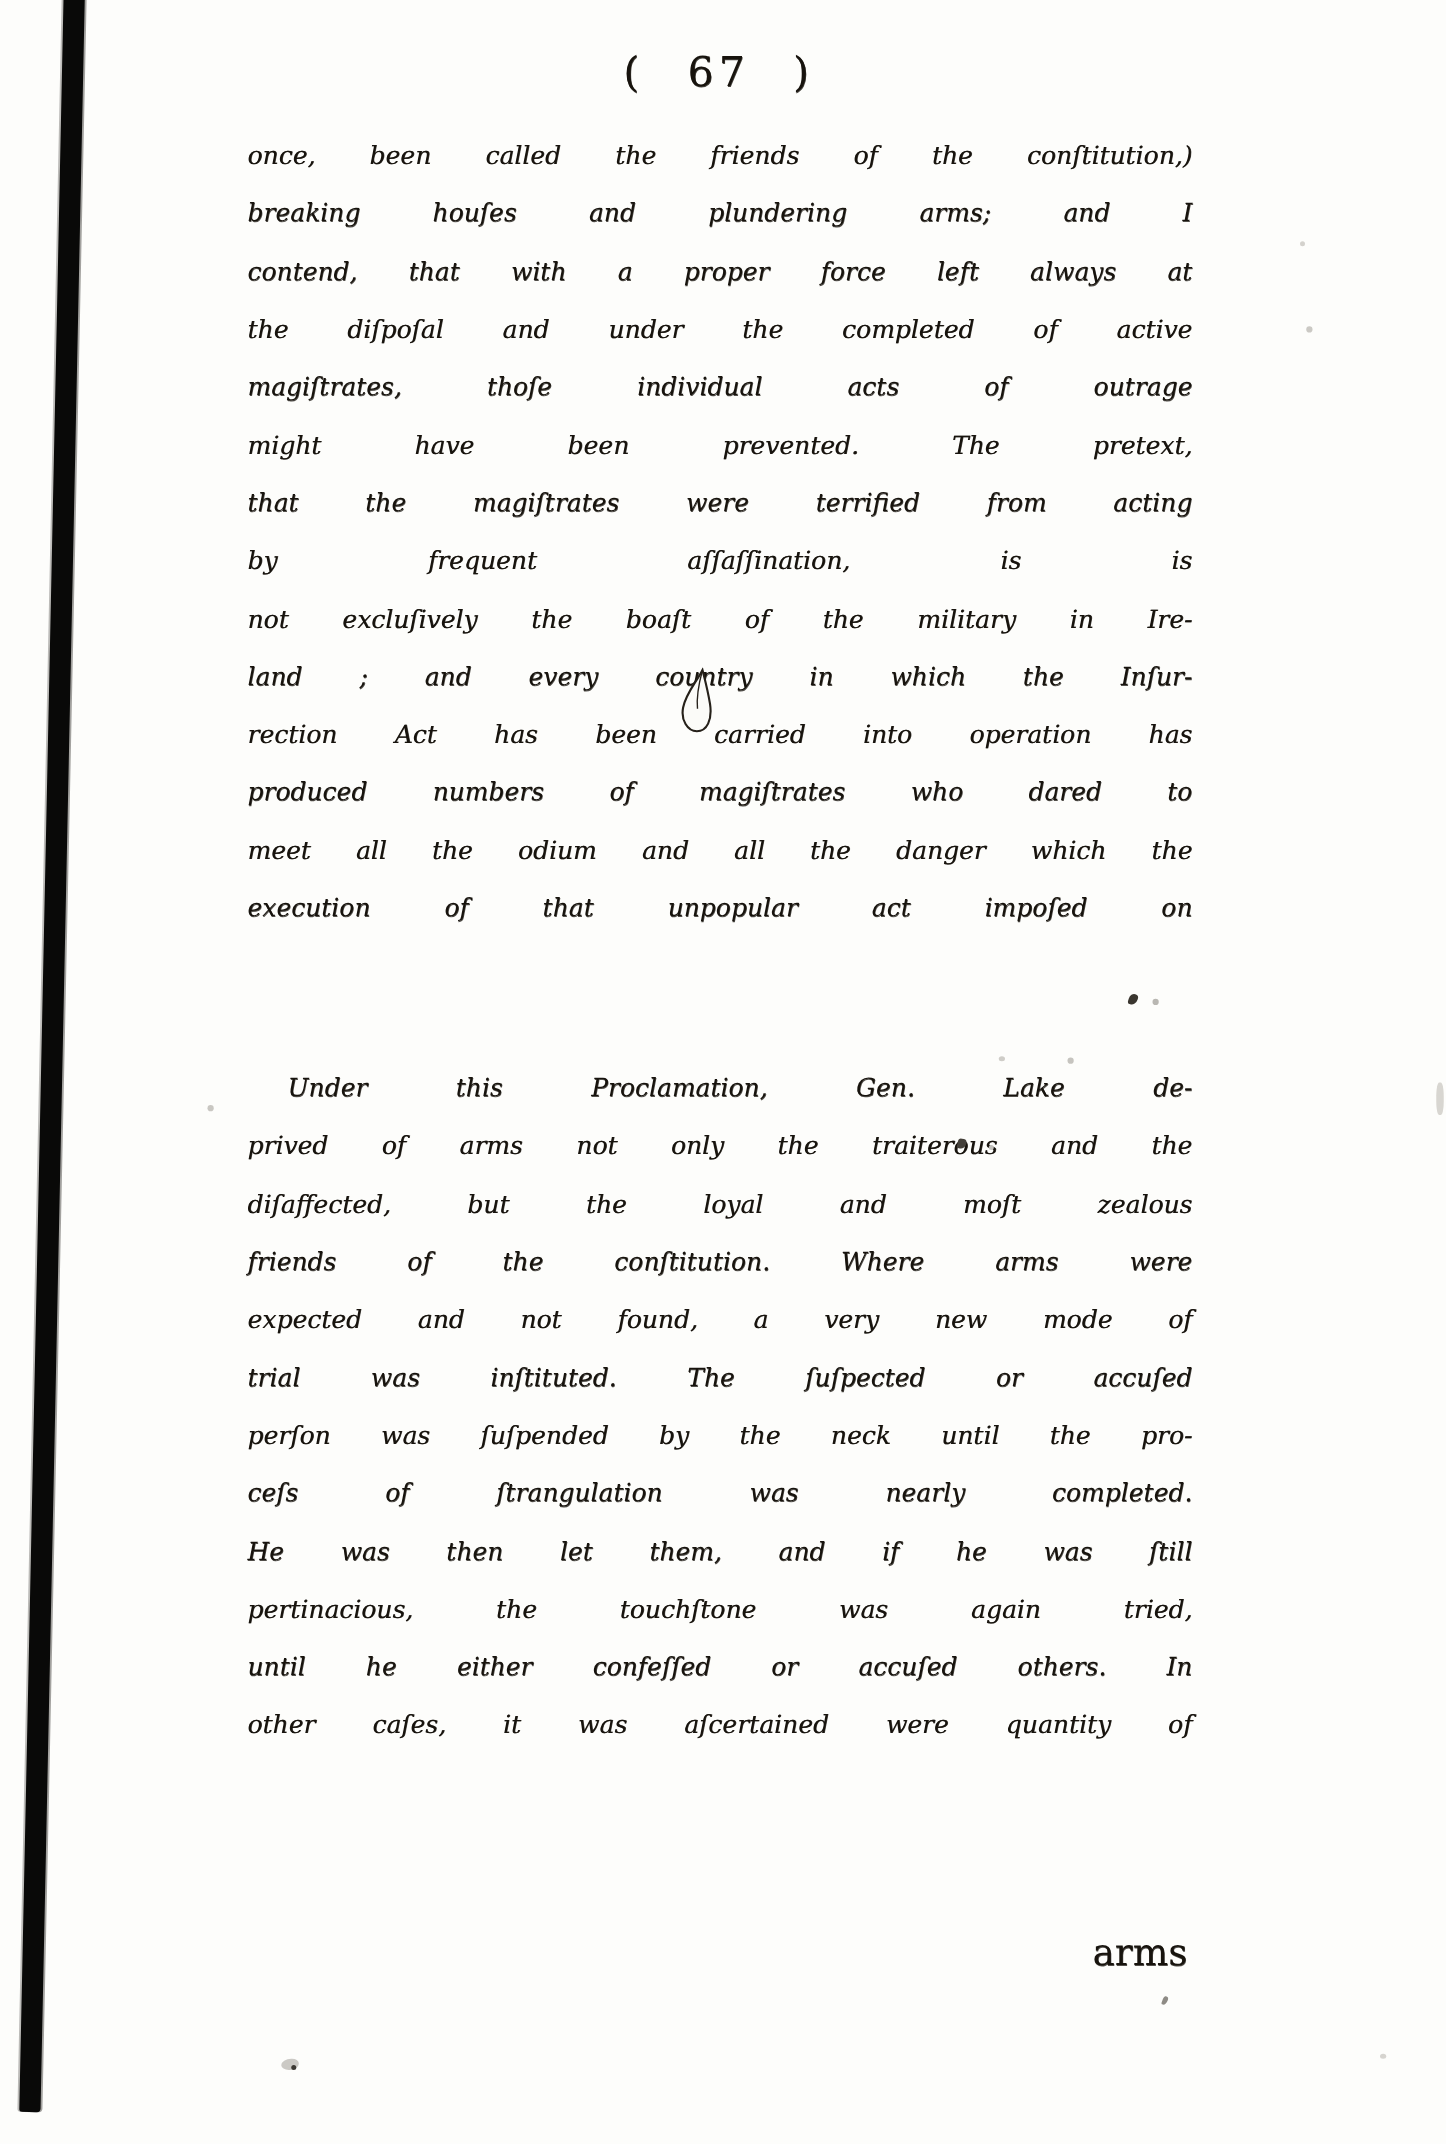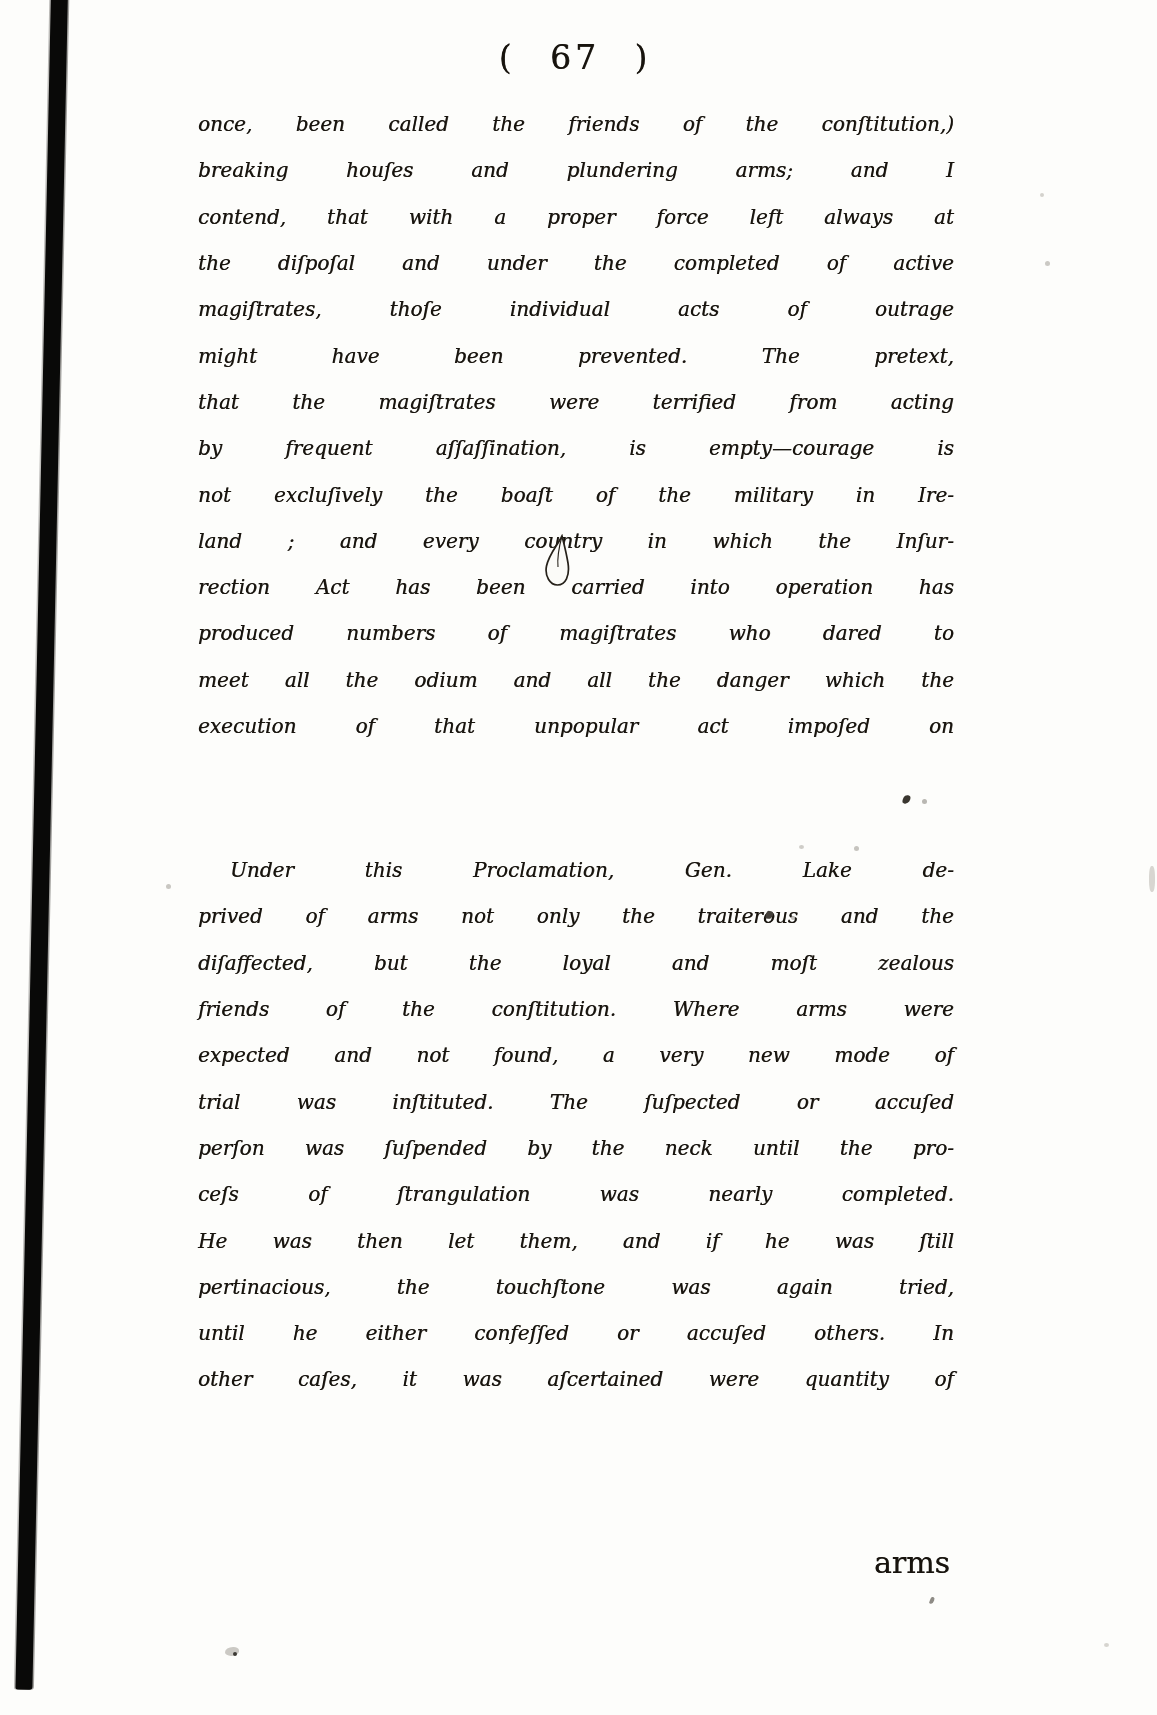--- a/index.html
+++ b/index.html
@@ -132,21 +132,20 @@
         <span>were</span>
         <span>terrified</span>
         <span>from</span>
         <span>acting</span>
       </div>
     <div class="line">
         <span>by</span>
         <span>frequent</span>
         <span>aſſaſſination,</span>
         <span>is</span>
-        <span>empty—courage</span>
         <span>is</span>
       </div>
     <div class="line">
         <span>not</span>
         <span>excluſively</span>
         <span>the</span>
         <span>boaſt</span>
         <span>of</span>
         <span>the</span>
         <span>military</span>

